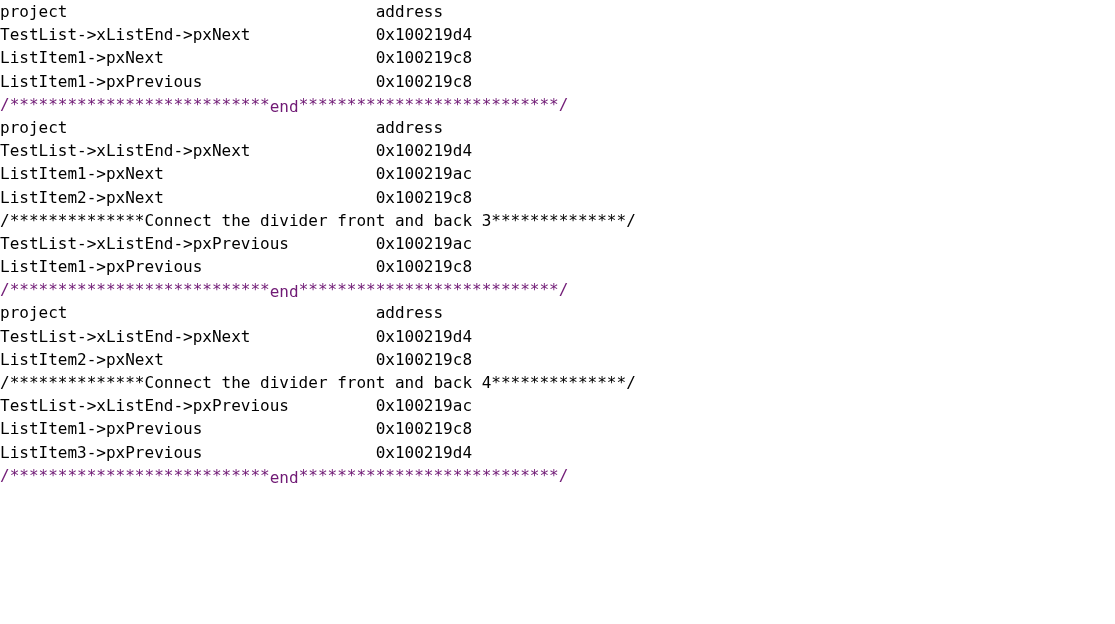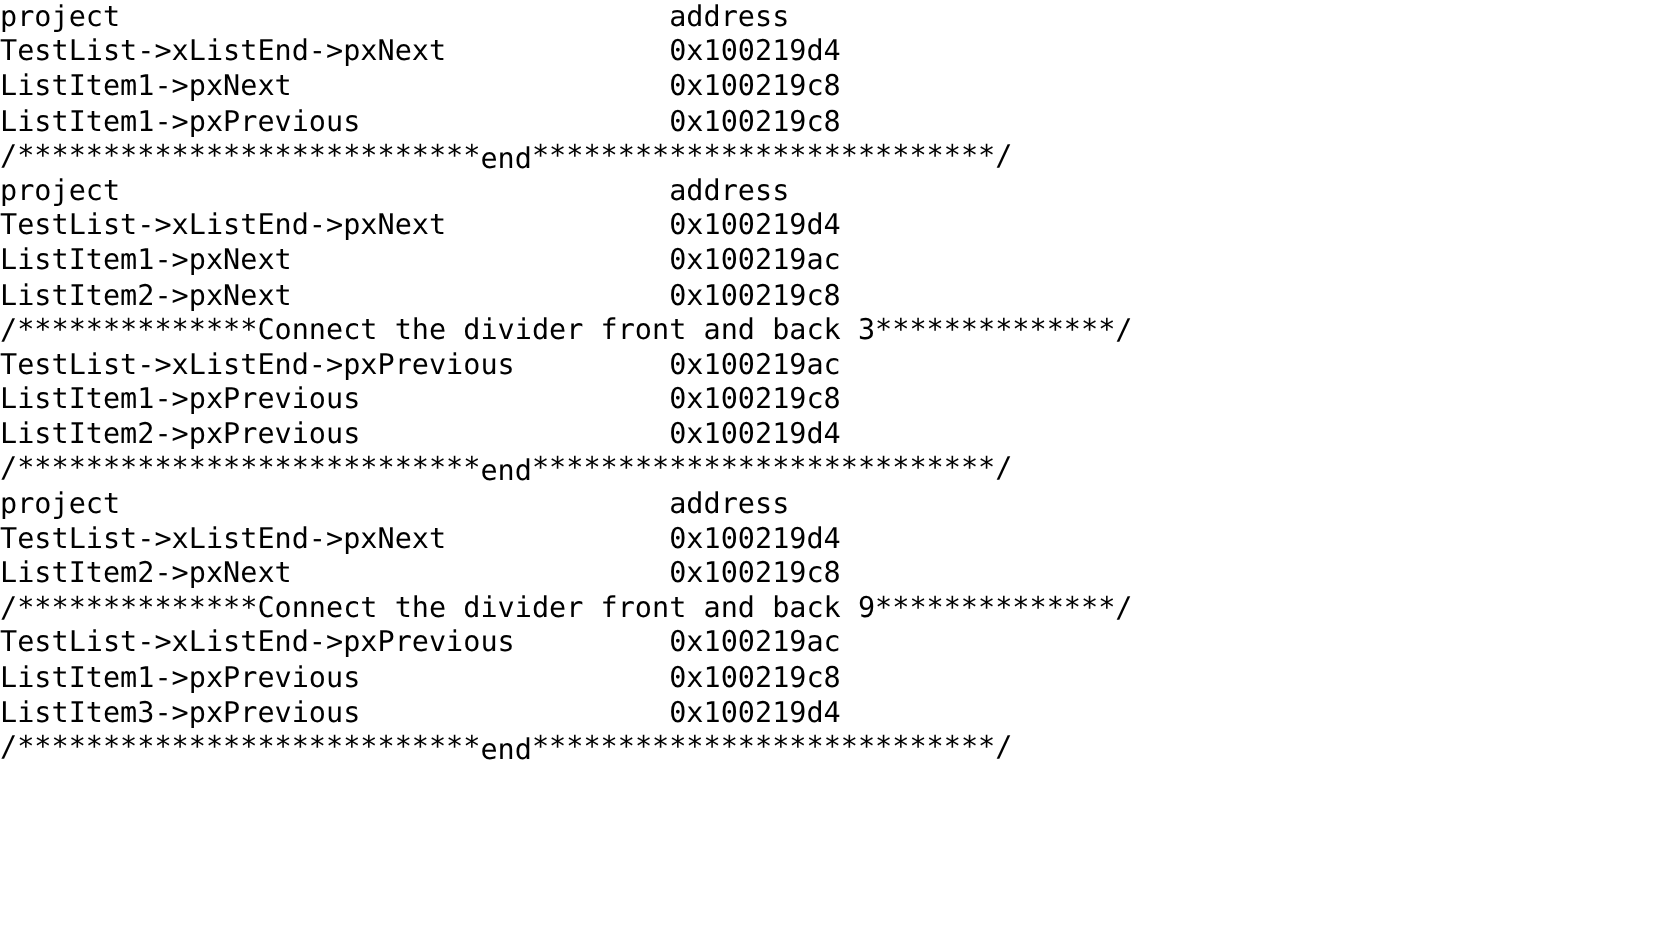--- a/index.html
+++ b/index.html
@@ -20,28 +20,28 @@
     top: 0;
     width: 1115px;
     padding: 0;
     margin: 0;
     list-style: none;
   }
   .line {
     display: block;
     height: 23.2px;
     line-height: 23.2px;
-    font-size: 19px;
+    font-size: 16px;
     color: #000000;
     white-space: pre;
     letter-spacing: 0px;
     font-family: "DejaVu Sans Mono", "Liberation Mono", monospace;
   }
   .line.divider {
-    color: #000000;
+    color: #701a75;
   }
   
   .end-token {
     position: relative;
     top: 2px;
     display: inline-block;
   }
 </style>
 </head>
 <body>
@@ -52,23 +52,22 @@
     <div class="line">ListItem1-&gt;pxNext                      0x100219c8</div>
     <div class="line">ListItem1-&gt;pxPrevious                  0x100219c8</div>
     <div class="line divider"><span>/***************************</span><span class="end-token">end</span><span>***************************/</span></div>
     <div class="line">project                                address</div>
     <div class="line">TestList-&gt;xListEnd-&gt;pxNext             0x100219d4</div>
     <div class="line">ListItem1-&gt;pxNext                      0x100219ac</div>
     <div class="line">ListItem2-&gt;pxNext                      0x100219c8</div>
     <div class="line">/**************Connect the divider front and back 3**************/</div>
     <div class="line">TestList-&gt;xListEnd-&gt;pxPrevious         0x100219ac</div>
     <div class="line">ListItem1-&gt;pxPrevious                  0x100219c8</div>
-    <div class="line">ListItem2-&gt;pxPrevious                  0x100219d4</div>
     <div class="line divider"><span>/***************************</span><span class="end-token">end</span><span>***************************/</span></div>
     <div class="line">project                                address</div>
     <div class="line">TestList-&gt;xListEnd-&gt;pxNext             0x100219d4</div>
     <div class="line">ListItem2-&gt;pxNext                      0x100219c8</div>
-    <div class="line">/**************Connect the divider front and back 9**************/</div>
+    <div class="line">/**************Connect the divider front and back 4**************/</div>
     <div class="line">TestList-&gt;xListEnd-&gt;pxPrevious         0x100219ac</div>
     <div class="line">ListItem1-&gt;pxPrevious                  0x100219c8</div>
     <div class="line">ListItem3-&gt;pxPrevious                  0x100219d4</div>
     <div class="line divider"><span>/***************************</span><span class="end-token">end</span><span>***************************/</span></div>
   </div>
 
 </body></html>

